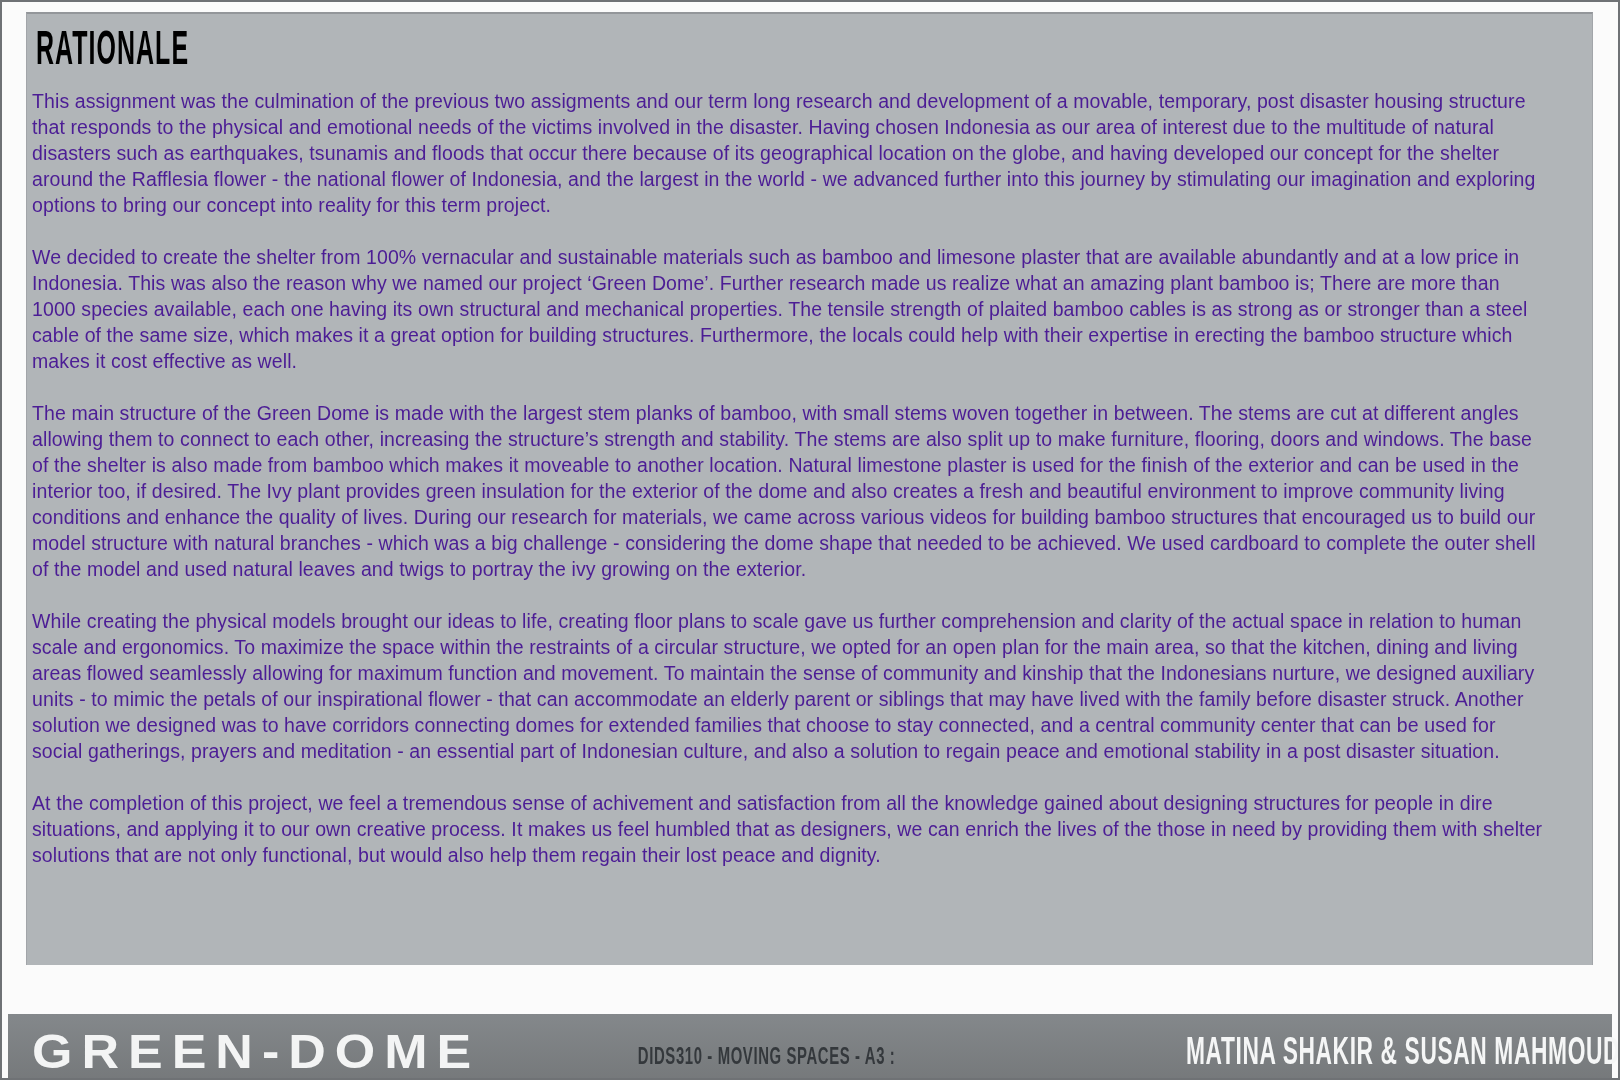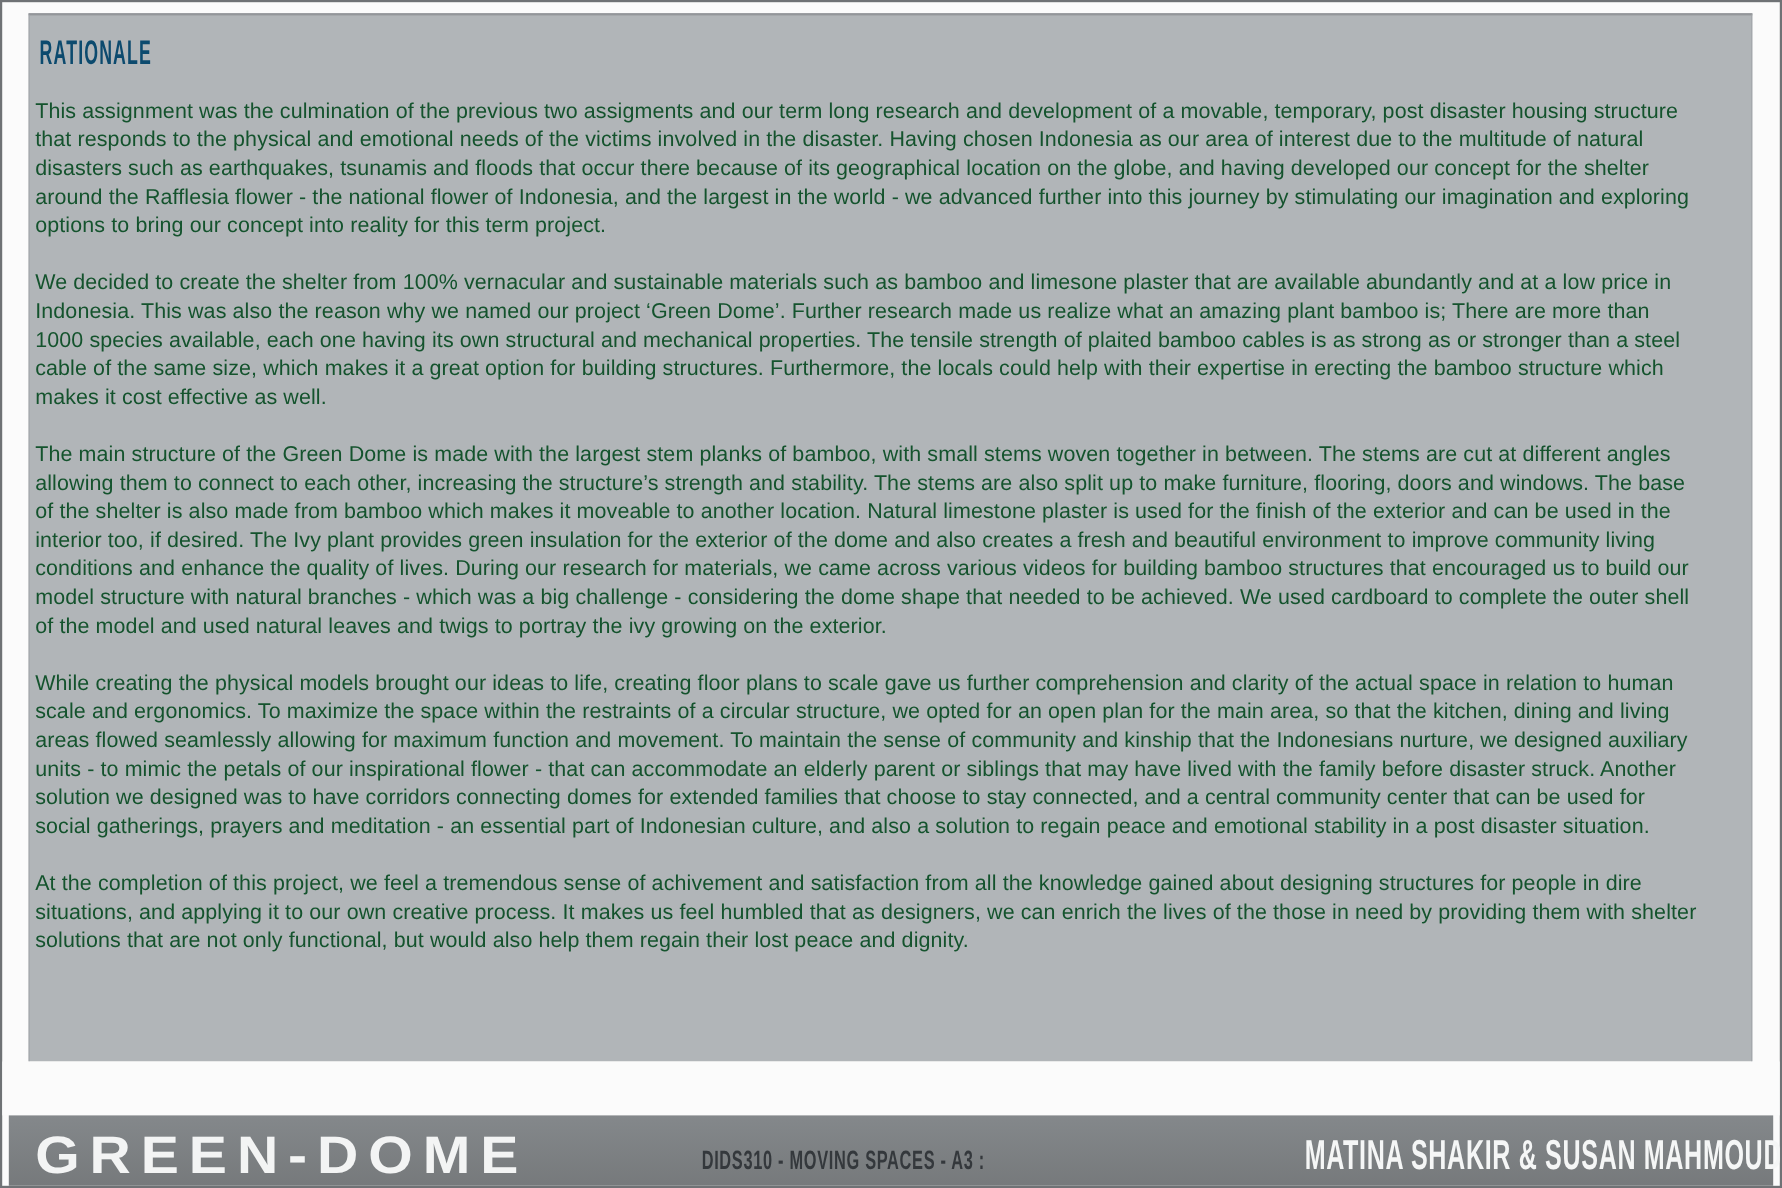--- a/index.html
+++ b/index.html
@@ -24,36 +24,36 @@
     border-top: 2px solid #93969a;
     border-left: 1px solid #a2a5a9;
     border-right: 1px solid #a2a5a9;
     box-sizing: border-box;
     padding: 8px 44px 0 5px;
   }
 
   .page-title {
     margin: 0 0 0 4px;
     height: 52px;
-    color: #0c4a6e;
-    font-size: 31px;
+    color: #000000;
+    font-size: 48px;
     font-weight: bold;
     line-height: 52px;
     white-space: nowrap;
   }
   .page-title .condense {
     display: inline-block;
     transform: scaleX(0.52);
     transform-origin: left center;
     letter-spacing: 2px;
   }
 
   .paragraphs {
     margin-top: 14px;
-    color: #14532d;
+    color: #4c1d95;
     font-size: 19.5px;
     line-height: 26px;
     letter-spacing: 0.1px;
   }
   .paragraphs p {
     margin: 0 0 26px 0;
   }
 
   .white-gap {
     position: absolute;

